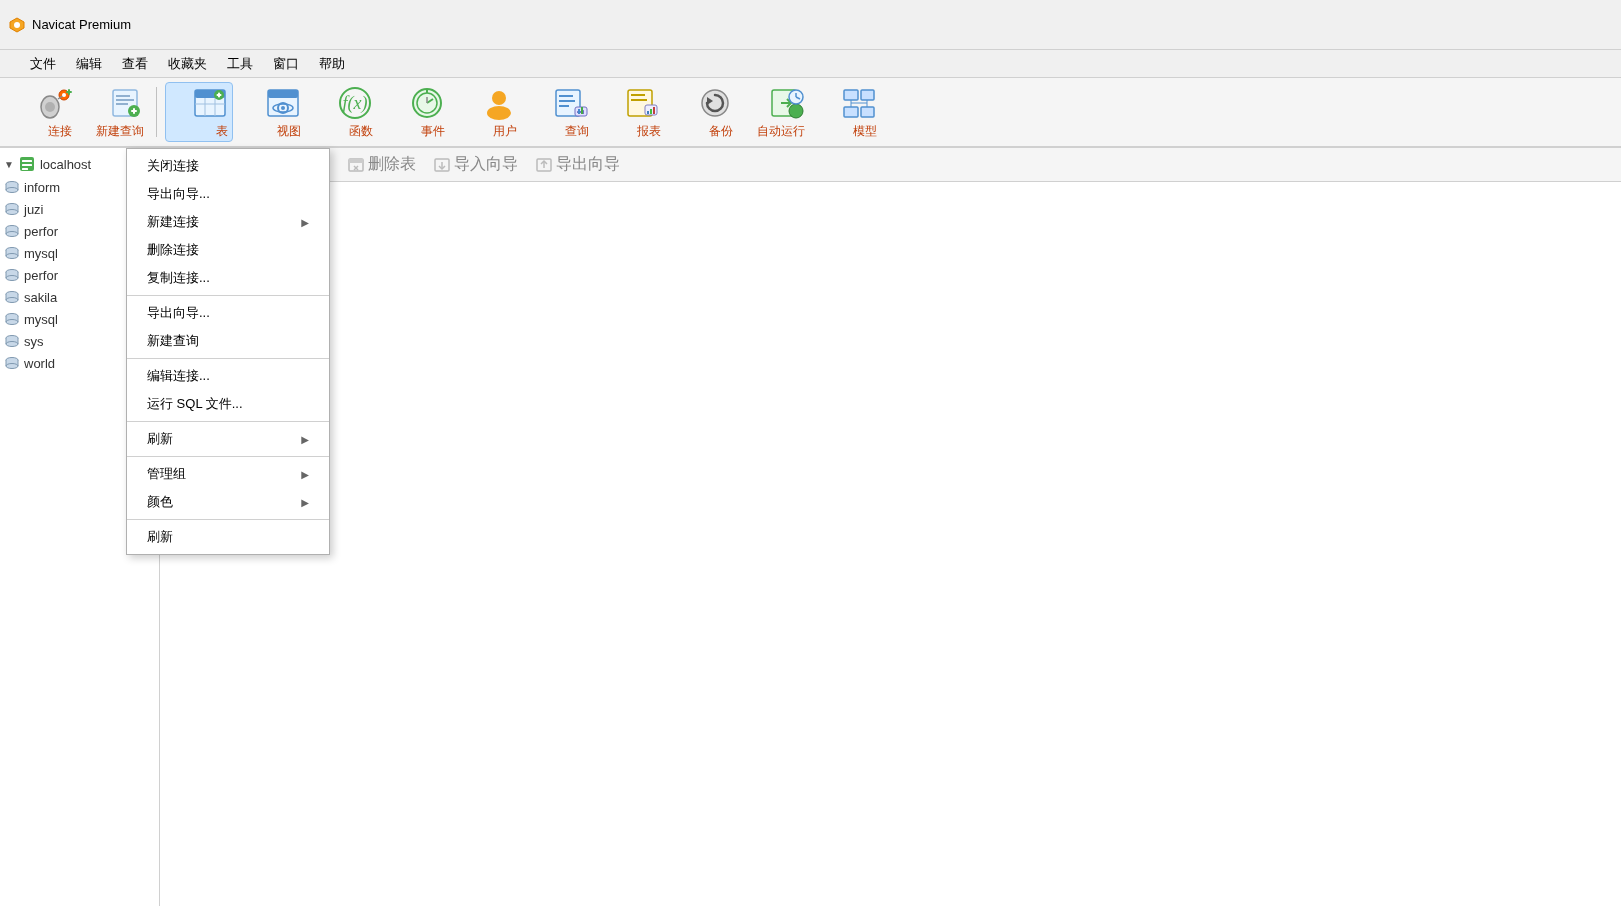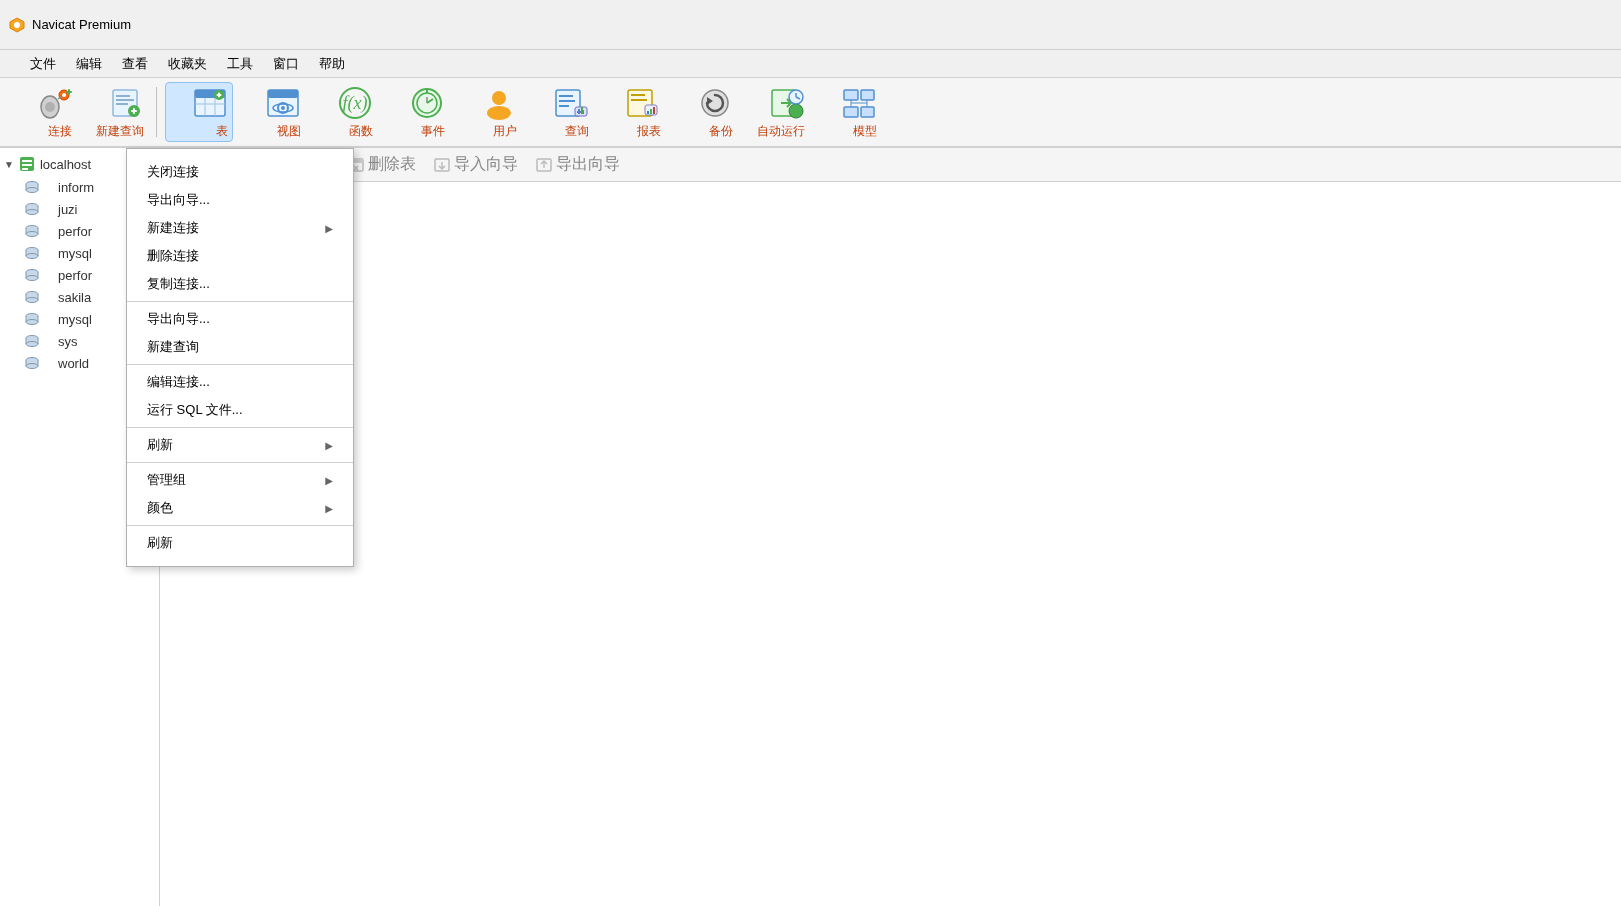--- a/index.html
+++ b/index.html
@@ -105,25 +105,25 @@
     .sidebar {
       width: 160px;
       background: #fff;
       border-right: 1px solid #d0d0d0;
       overflow-y: auto;
       padding: 4px 0;
     }
     .sidebar-item {
       display: flex;
       align-items: center;
-      padding: 3px 24px;
+      padding: 3px 4px;
       cursor: pointer;
       font-size: 13px;
       color: #333;
-      gap: 18px;
+      gap: 4px;
     }
     .sidebar-item .db-icon {
       width: 16px;
       height: 16px;
       display: inline-flex;
       align-items: center;
       justify-content: center;
       flex-shrink: 0;
     }
     .localhost-item {
@@ -163,26 +163,26 @@
     .main-content {
       flex: 1;
       background: #fff;
     }
 
     
     .context-menu {
       position: absolute;
       left: 126px;
       top: 148px;
-      width: 228px;
+      width: 204px;
       background: #fff;
       border: 1px solid #b0b0b0;
       box-shadow: 3px 3px 8px rgba(0,0,0,0.2);
       z-index: 1000;
-      padding: 9px 0;
+      padding: 3px 0;
     }
     .ctx-item {
       padding: 5px 20px;
       font-size: 13px;
       color: #000;
       cursor: pointer;
       display: flex;
       align-items: center;
       justify-content: space-between;
     }

